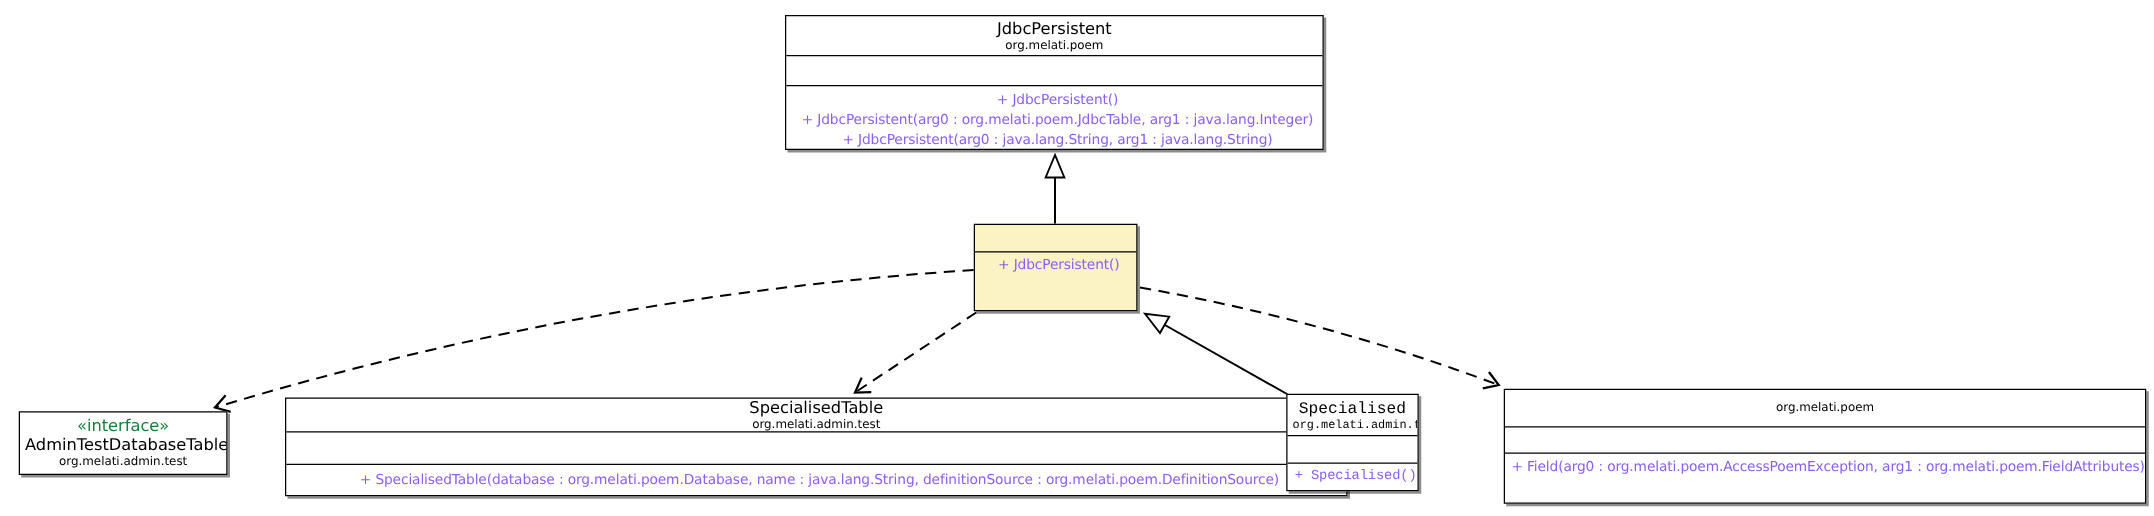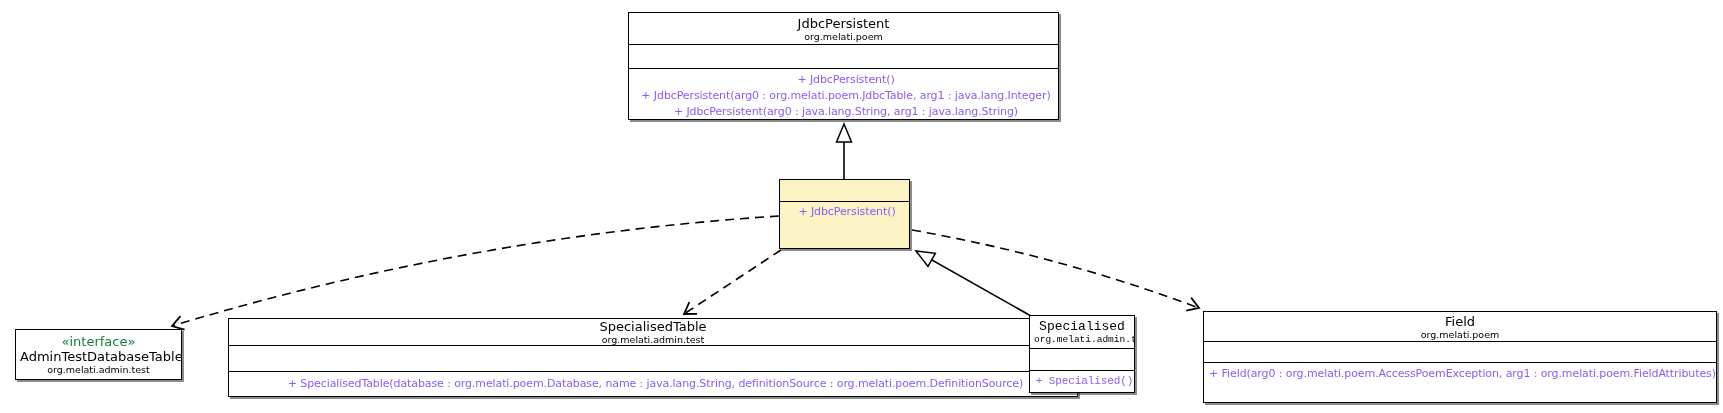--- a/index.html
+++ b/index.html
@@ -130,21 +130,20 @@
       <div class="pkg">org.melati.admin.test</div>
     </div>
     <div class="compartment" style="height:22px;"></div>
     <div class="compartment methods-comp" style="flex:1; padding-top:2px;">
       <div class="method">+ Specialised()</div>
     </div>
   </div>
 
   <div class="uml-box" style="left:1203px; top:311px; width:514px; height:92px;">
     <div class="compartment title-comp" style="height:29px;">
-      <div class="cls-name">Field</div>
       <div class="pkg">org.melati.poem</div>
     </div>
     <div class="compartment" style="height:21px;"></div>
     <div class="compartment methods-comp" style="flex:1;">
       <div class="method">+ Field(arg0 : org.melati.poem.AccessPoemException, arg1 : org.melati.poem.FieldAttributes)</div>
     </div>
   </div>
 
 </div>
 

